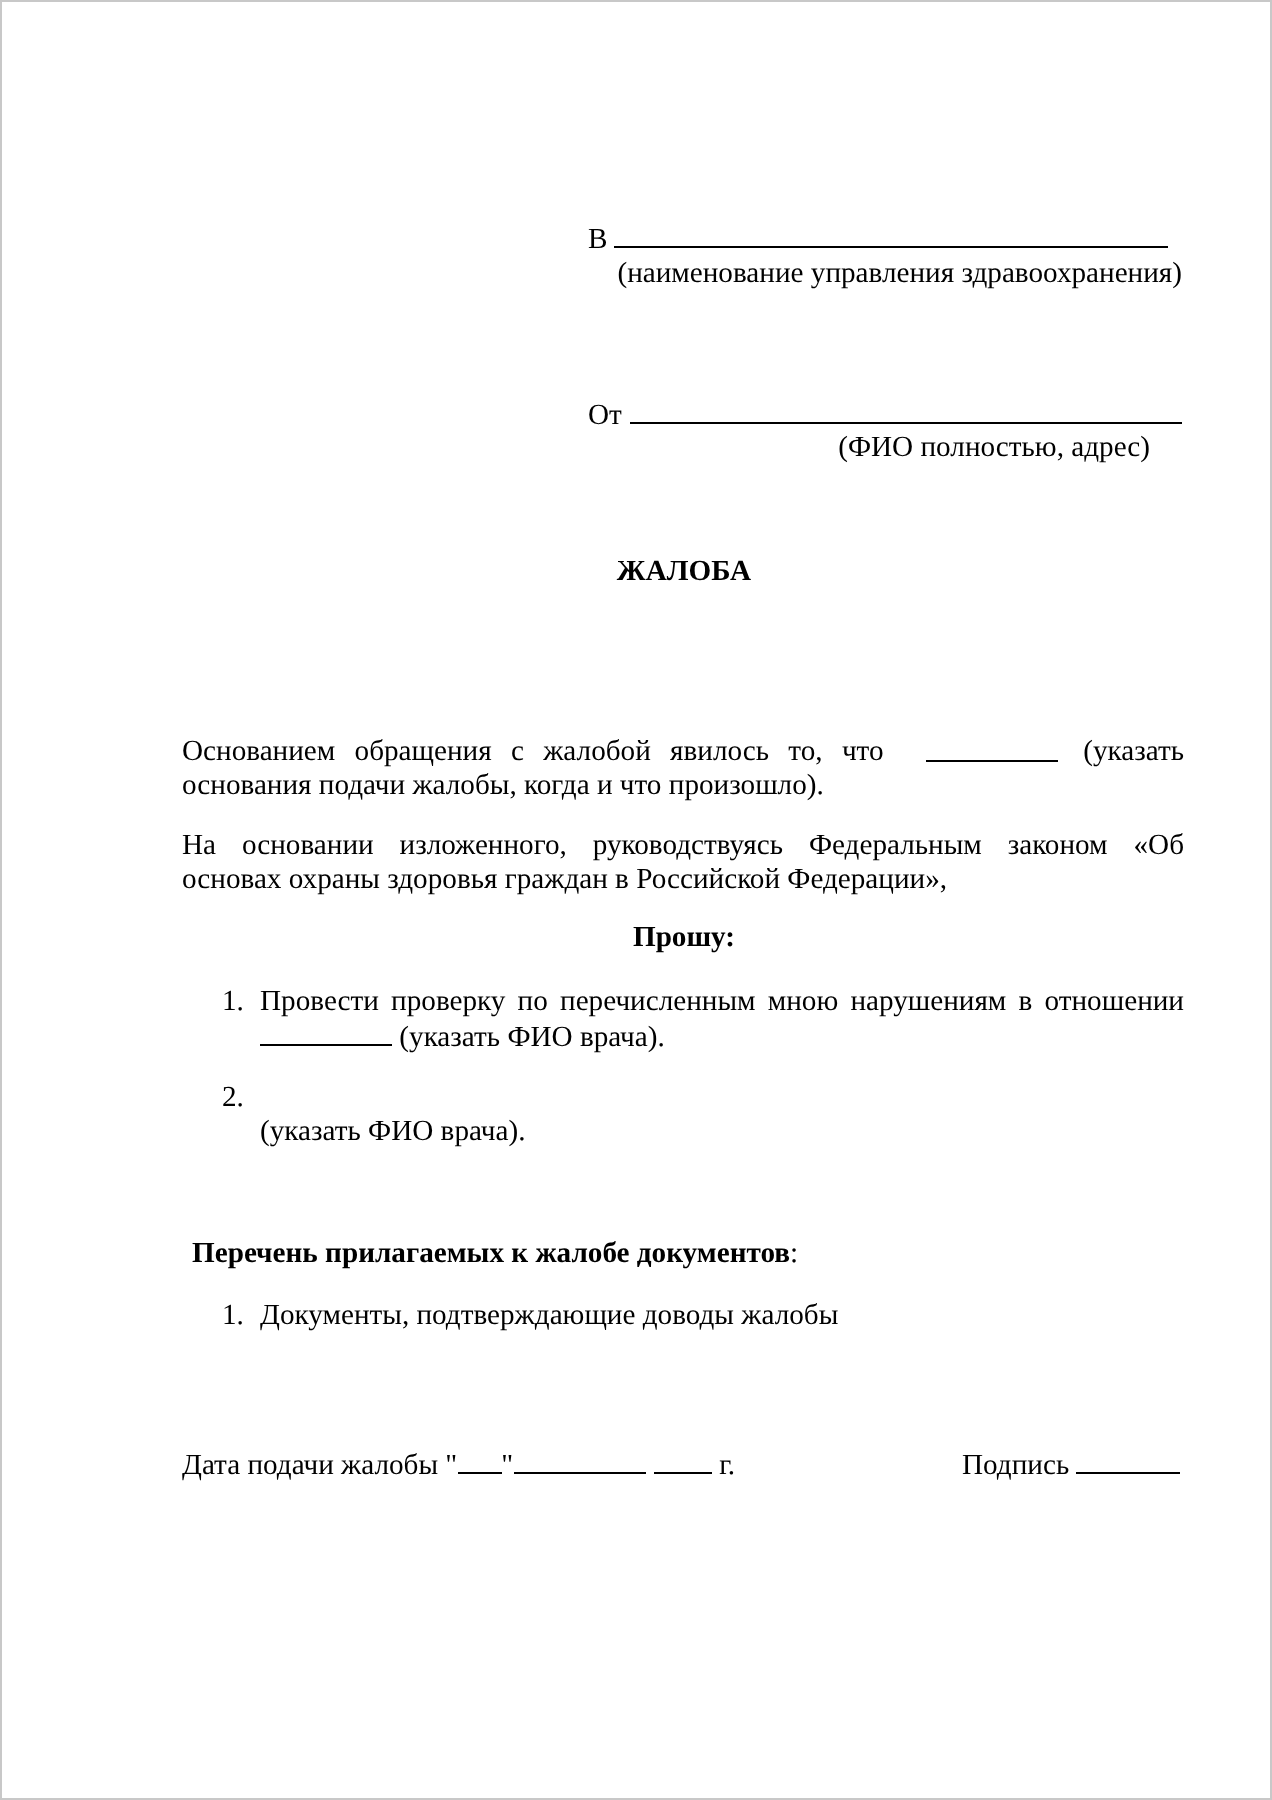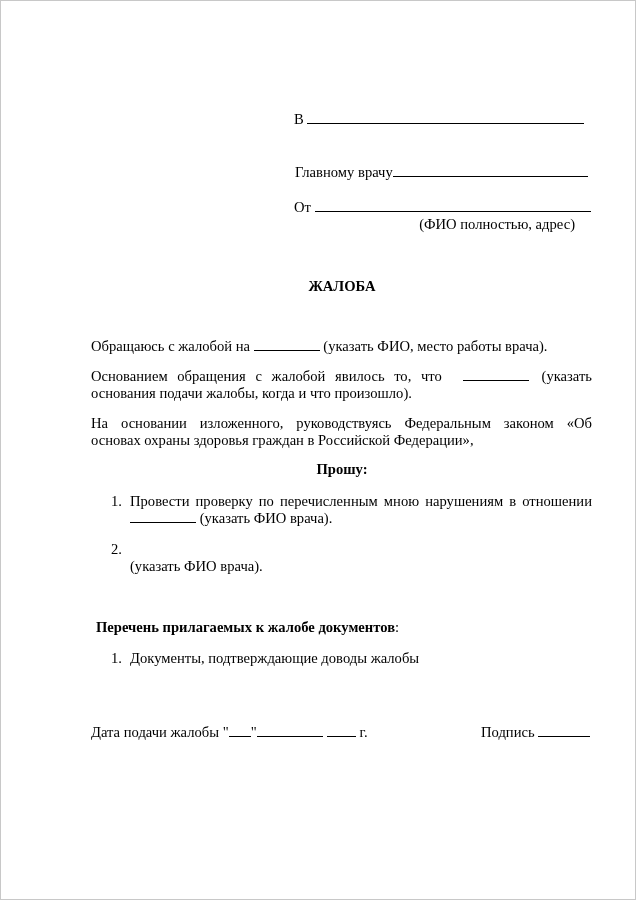--- a/index.html
+++ b/index.html
@@ -18,38 +18,31 @@
   </style>
 </head>
 <body>
 
 <div class="page">
 
   <div class="abs" style="left:293px; top:110px;">
     <span>В</span>
     <span class="u" style="width:277px;"></span>
   </div>
+  <div class="abs right" style="right:44px; top:128px;">(наименование управления здравоохранения)</div>
 
-  <div class="abs" style="left:294px; top:163px;">
-    <span>Главному врачу</span><span class="u" style="width:195px;"></span>
-  </div>
 
   <div class="abs" style="left:293px; top:198px;">
     <span>От</span>
     <span class="u" style="width:276px;"></span>
   </div>
   <div class="abs right" style="right:60px; top:215px;">(ФИО полностью, адрес)</div>
 
   <div class="abs bold" style="left:0; width:682px; text-align:center; top:277px;">ЖАЛОБА</div>
 
-  <div class="abs" style="left:90px; top:337px;">
-    <span>Обращаюсь с жалобой на</span>
-    <span class="u" style="width:66px;"></span>
-    <span>(указать ФИО, место работы врача).</span>
-  </div>
 
   <div class="abs" style="left:90px; top:367px; width:501px; display:flex; justify-content:space-between;">
     <span style="word-spacing:6px;">Основанием обращения с жалобой явилось то, что</span>
     <span class="u" style="width:66px; margin-left:8px;"></span>
     <span>(указать</span>
   </div>
   <div class="abs" style="left:90px; top:384px;">основания подачи жалобы, когда и что произошло).</div>
 
   <div class="abs" style="left:90px; top:414px; width:501px; text-align:justify; text-align-last:justify;">На основании изложенного, руководствуясь Федеральным законом «Об</div>
   <div class="abs" style="left:90px; top:431px;">основах охраны здоровья граждан в Российской Федерации»,</div>

